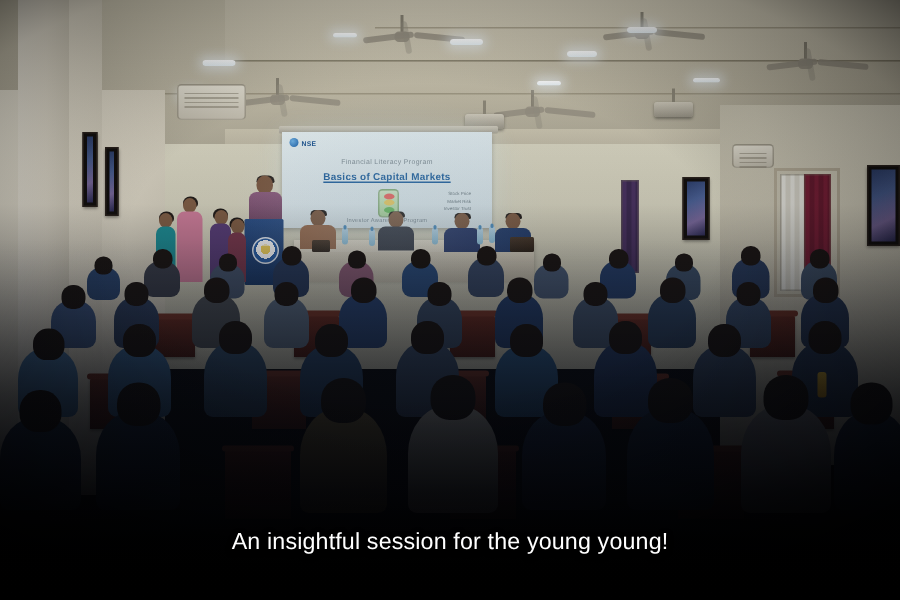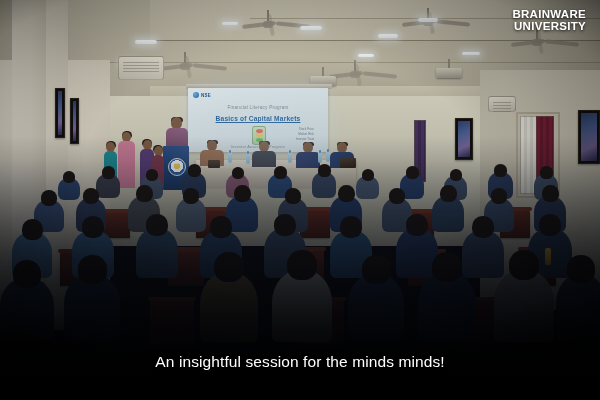--- a/index.html
+++ b/index.html
@@ -617,19 +617,15 @@
       </div>
     </div>
 
     <div class="yellow-bottle"></div>
   </div>
 
   <div class="cool-cast"></div>
   <div class="dark-grade"></div>
   <div class="vignette"></div>
 
-  <div class="logo">
-    <span>BRAINWARE</span>
-    <span class="l2">UNIVERSITY</span>
-  </div>
-
-  <div class="caption">An insightful session for the minds minds!</div>
+
+  <div class="caption">An insightful session for the young young!</div>
 </div>
 
 </body></html>

